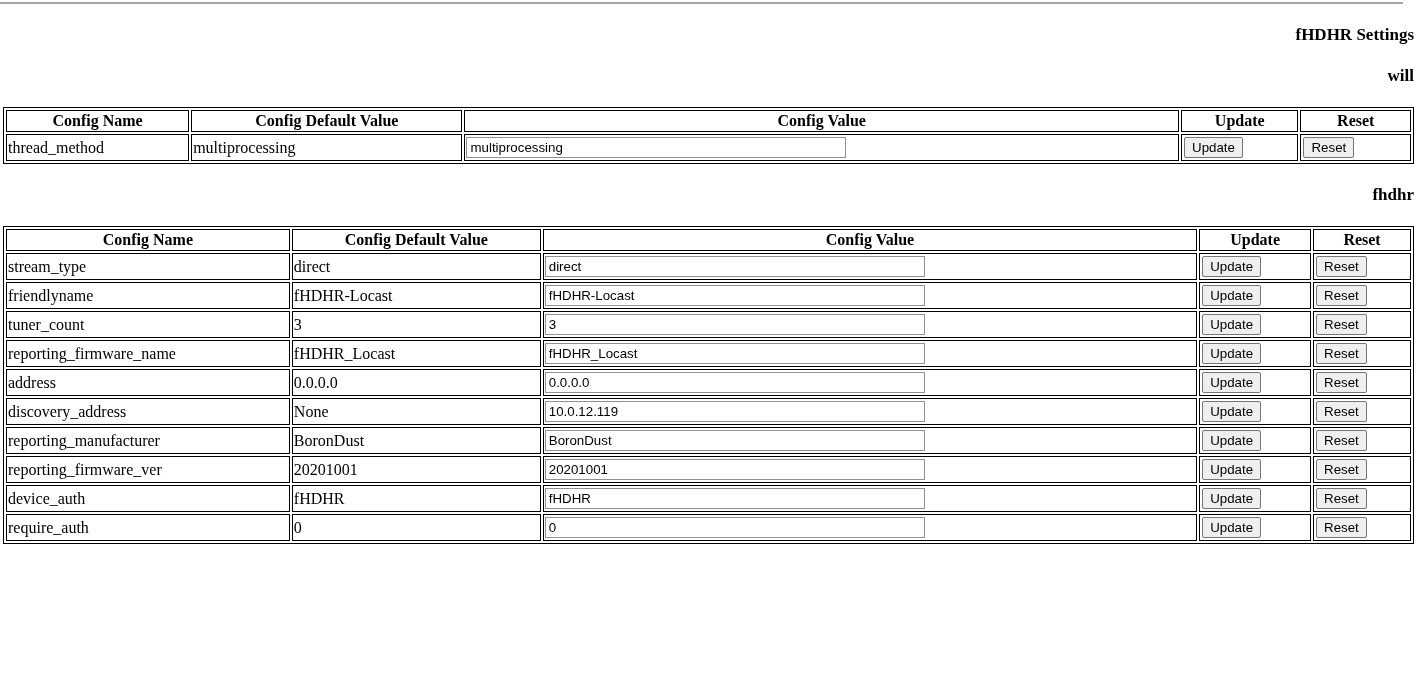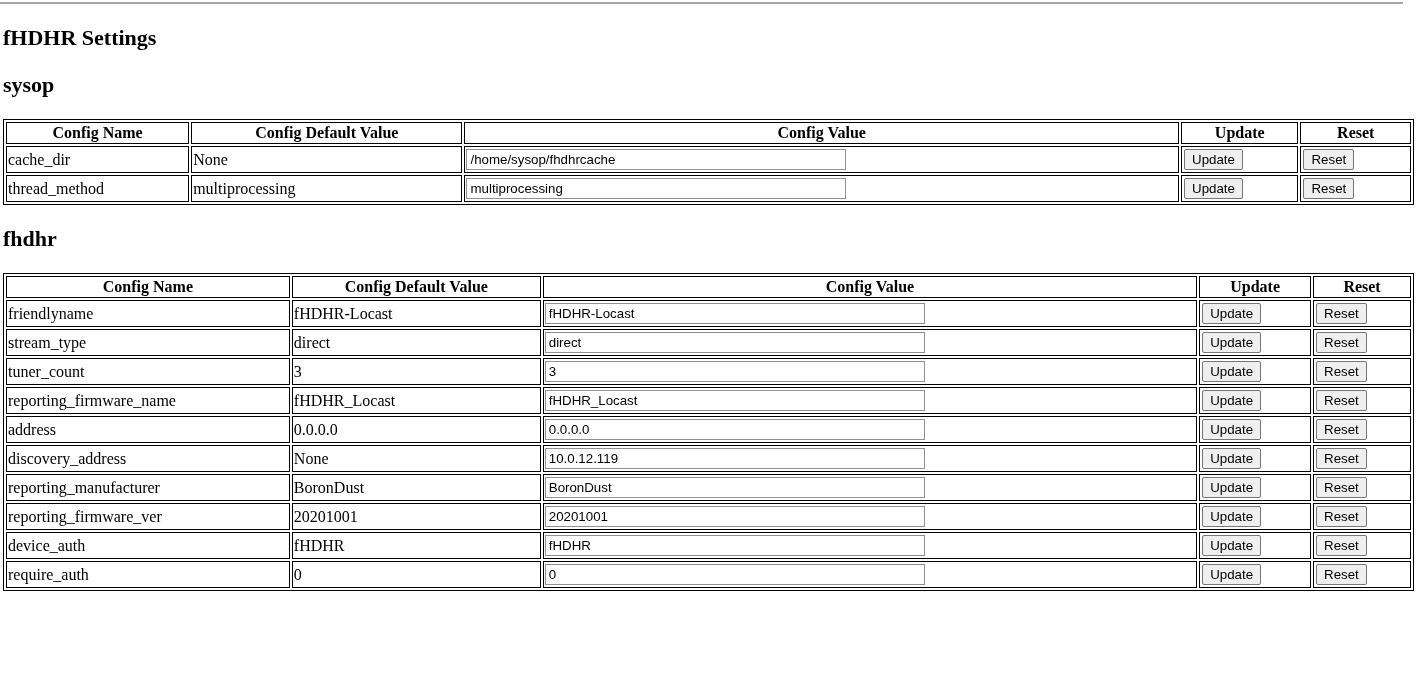--- a/index.html
+++ b/index.html
@@ -13,22 +13,22 @@
   }
   .window-top-edge {
     height: 2px;
     background: #a6a6a6;
     margin: 2px 14px 0 0;
   }
   .content {
     padding: 0 3px 3px 3px;
   }
   h4 {
-    text-align: left;
-    font-size: 22px;
+    text-align: right;
+    font-size: 17px;
     font-weight: bold;
     margin: 21px 0;
     font-family: "Liberation Serif", "DejaVu Serif", serif;
   }
   table {
     width: 100%;
     border: 1px solid #000000;
     border-collapse: separate;
     border-spacing: 2px;
     table-layout: fixed;
@@ -88,52 +88,39 @@
 </style>
 </head>
 <body>
 
 <div class="window-top-edge"></div>
 
 <div class="content">
   <h4>fHDHR Settings</h4>
   <div id="sections">
   <section>
-    <h4>sysop</h4>
+    <h4>will</h4>
     <table class="t-main">
       <colgroup>
         <col class="c1">
             <col class="c2">
             <col class="c3">
             <col class="c4">
             <col class="c5">
       </colgroup>
       <thead>
         <tr>
           <th>Config Name</th>
           <th>Config Default Value</th>
           <th>Config Value</th>
           <th>Update</th>
           <th>Reset</th>
         </tr>
       </thead>
       <tbody>
-  <tr>
-    <td>cache_dir</td>
-    <td>None</td>
-    <td>
-      <input type="text" value="/home/sysop/fhdhrcache" style="">
-    </td>
-    <td>
-      <button type="button">Update</button>
-    </td>
-    <td>
-      <button type="button">Reset</button>
-    </td>
-  </tr>
 
   <tr>
     <td>thread_method</td>
     <td>multiprocessing</td>
     <td>
       <input type="text" value="multiprocessing" style="">
     </td>
     <td>
       <button type="button">Update</button>
     </td>
@@ -159,38 +146,38 @@
         <tr>
           <th>Config Name</th>
           <th>Config Default Value</th>
           <th>Config Value</th>
           <th>Update</th>
           <th>Reset</th>
         </tr>
       </thead>
       <tbody>
   <tr>
+    <td>stream_type</td>
+    <td>direct</td>
+    <td>
+      <input type="text" value="direct" style="">
+    </td>
+    <td>
+      <button type="button">Update</button>
+    </td>
+    <td>
+      <button type="button">Reset</button>
+    </td>
+  </tr>
+
+  <tr>
     <td>friendlyname</td>
     <td>fHDHR-Locast</td>
     <td>
       <input type="text" value="fHDHR-Locast" style="">
-    </td>
-    <td>
-      <button type="button">Update</button>
-    </td>
-    <td>
-      <button type="button">Reset</button>
-    </td>
-  </tr>
-
-  <tr>
-    <td>stream_type</td>
-    <td>direct</td>
-    <td>
-      <input type="text" value="direct" style="">
     </td>
     <td>
       <button type="button">Update</button>
     </td>
     <td>
       <button type="button">Reset</button>
     </td>
   </tr>
 
   <tr>

